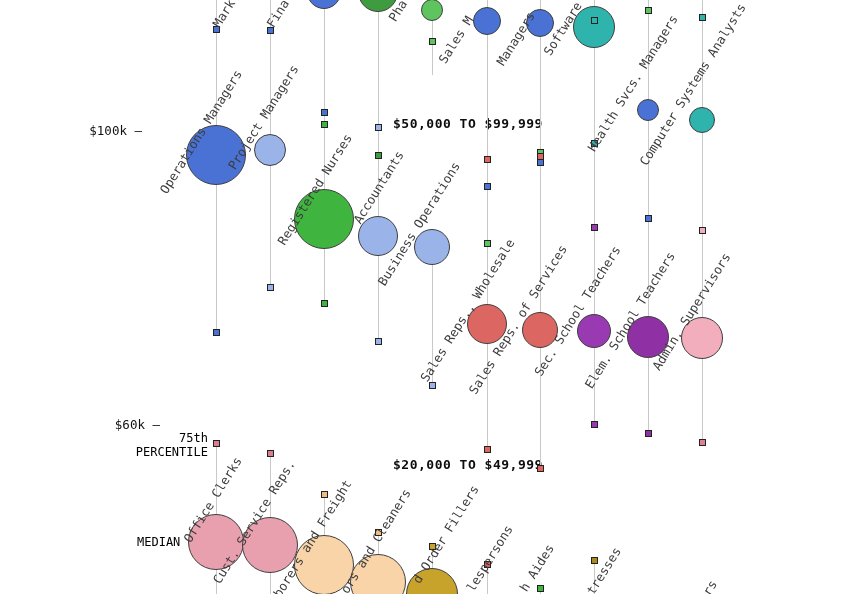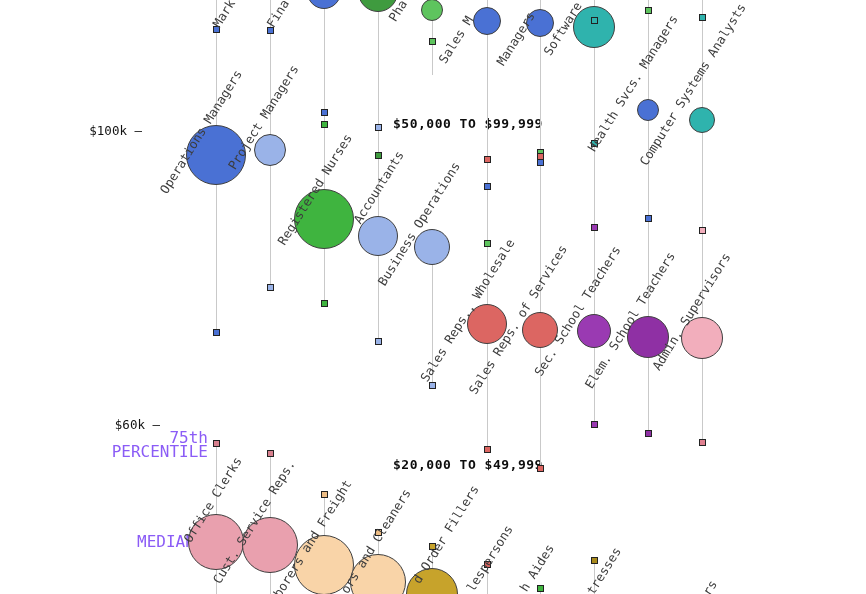--- a/index.html
+++ b/index.html
@@ -8,21 +8,21 @@
     font-family:"DejaVu Sans Mono","Liberation Mono",monospace;
   }
   .vline{position:absolute;width:1px;background:#c9c9c9;}
   .bubble{position:absolute;border-radius:50%;border:1.5px solid #3f3f3f;box-sizing:border-box;}
   .sq{position:absolute;width:7px;height:7px;border:1px solid #222;box-sizing:border-box;}
   .occ-label{position:absolute;white-space:nowrap;color:#3c3c3c;font-size:12.5px;line-height:15px;}
   .lbl-end{transform:rotate(-58deg);transform-origin:100% 100%;text-align:right;}
   .lbl-frag{transform:rotate(-58deg);transform-origin:0 100%;}
   .axis-tick{position:absolute;color:#111;font-size:12.5px;line-height:14px;text-align:right;width:90px;}
   .band-label{position:absolute;color:#0d0d0d;font-size:13px;font-weight:bold;letter-spacing:0.5px;white-space:nowrap;}
-  .annot{position:absolute;color:#8b5cf6;font-size:16px;line-height:14px;white-space:nowrap;}
+  .annot{position:absolute;color:#000000;font-size:12px;line-height:14px;white-space:nowrap;}
   .annot.right{text-align:right;}
 </style>
 </head>
 <body>
 
 <div id="chart">
 
   <div class="axis-tick" style="right:724px;top:124px;">$100k —</div>
   <div class="axis-tick" style="right:706px;top:418px;">$60k —</div>
 

